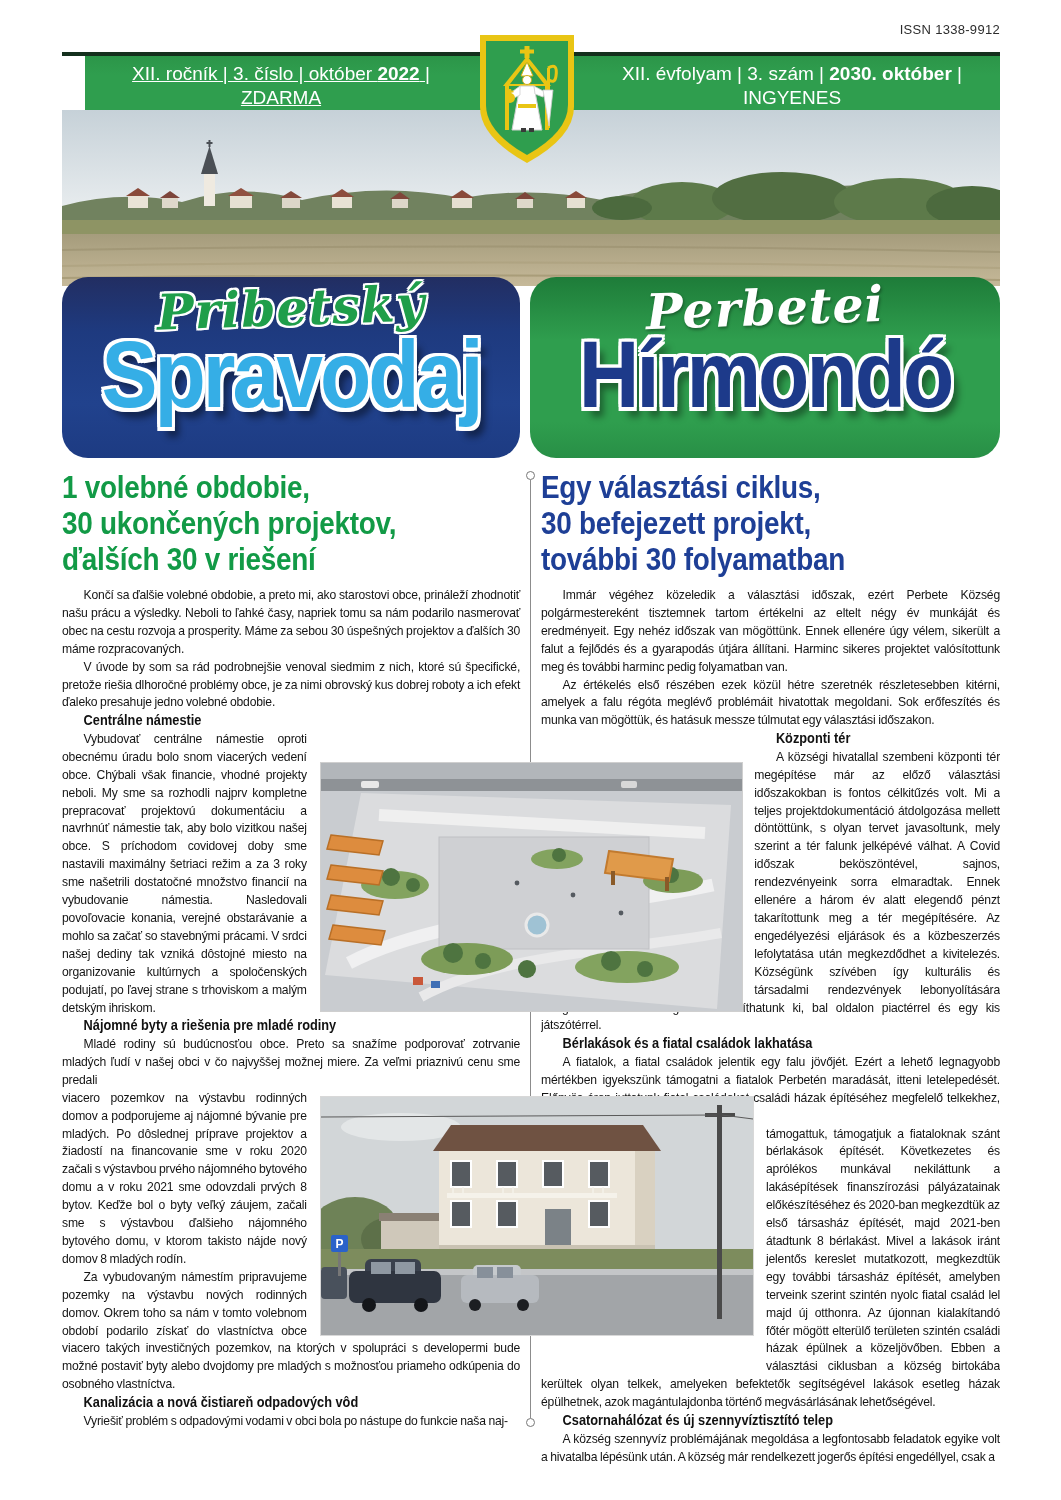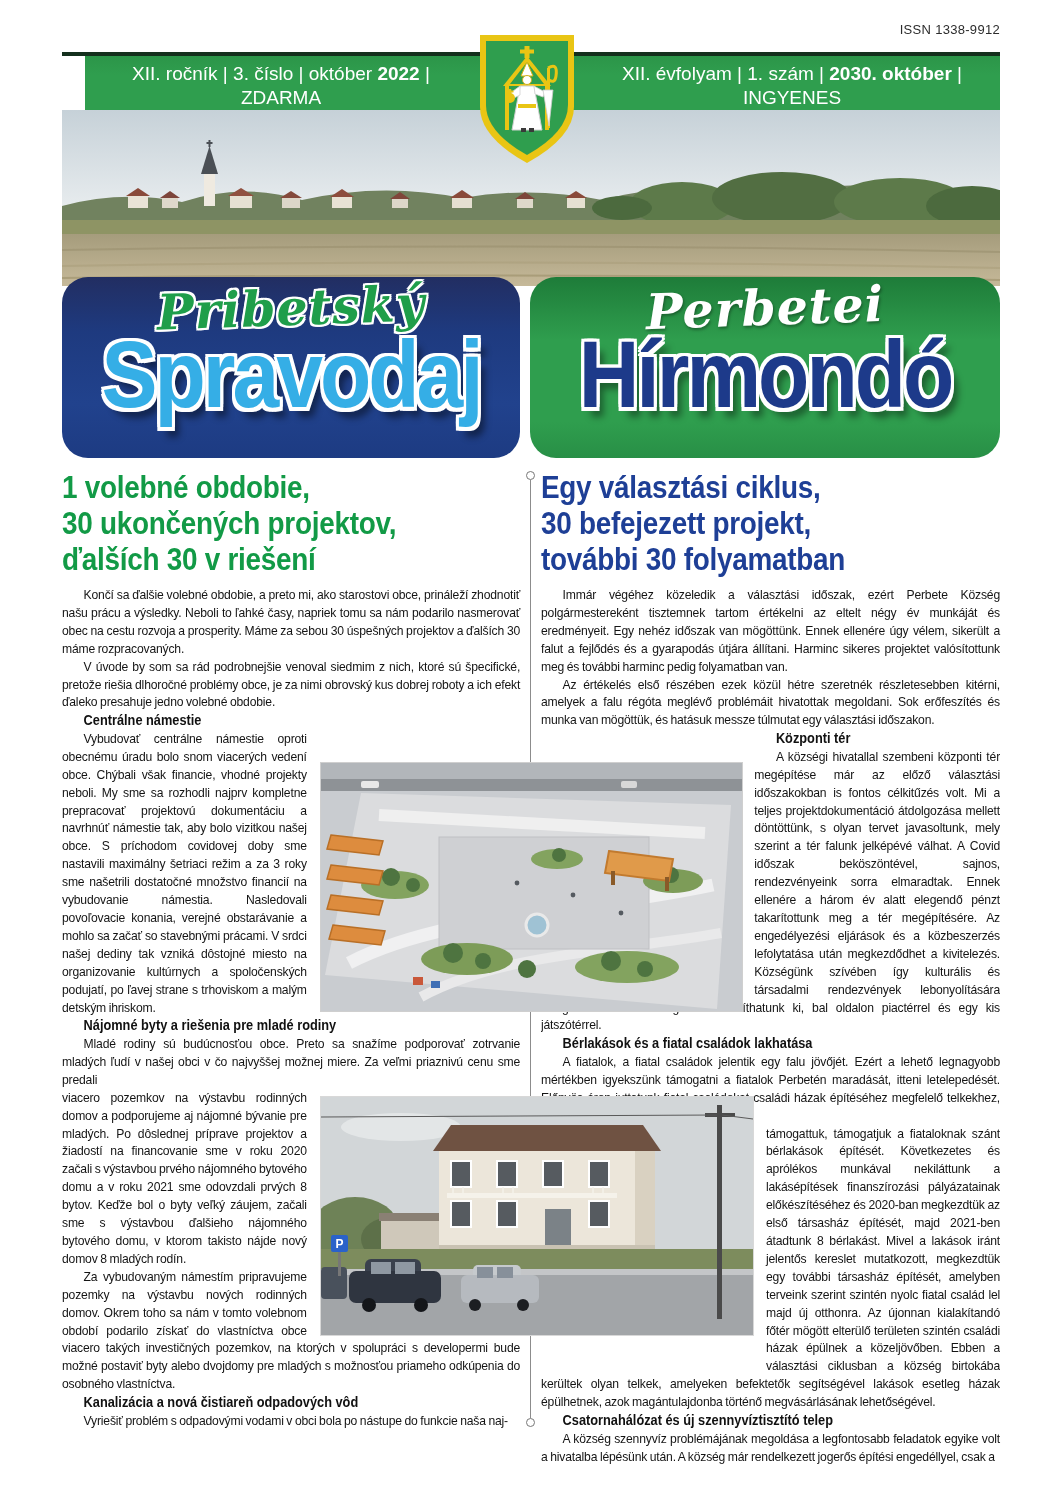--- a/index.html
+++ b/index.html
@@ -8,21 +8,21 @@
 
   
   .issn{position:absolute;top:22px;right:61px;font-size:13px;letter-spacing:.3px;color:#2c2c2c;}
   .topline{position:absolute;left:62px;top:52px;width:938px;height:4px;background:#14301d;}
   .bar{position:absolute;left:85px;top:56px;width:915px;height:54px;
        background:linear-gradient(180deg,#2c9549 0%,#2f9e4e 35%,#2f9e4e 100%);}
   .bar-text{position:absolute;top:62px;color:#fff;text-align:center;line-height:1.25;}
   .bar-text .l1{font-size:19px;font-weight:400;}
   .bar-text .l1 b{font-weight:700;}
   .bar-text .l2{font-size:13px;}
-  .bar-left{left:96px;width:370px;}
+  .bar-left{left:96px;width:370px;text-decoration:underline;}
   .bar-right{left:596px;width:392px;}
 
   .crest{position:absolute;left:477px;top:32px;width:100px;height:134px;z-index:5;}
 
   
   .panorama{position:absolute;left:62px;top:110px;width:938px;height:176px;overflow:hidden;}
 
   
   .mast{position:absolute;top:277px;height:181px;border-radius:26px;text-align:center;z-index:4;}
   .mast-left{left:62px;width:458px;
@@ -80,21 +80,21 @@
 
   <div class="issn">ISSN 1338-9912</div>
   <div class="topline"></div>
   <div class="bar"></div>
 
   <div class="bar-text bar-left">
     <div class="l1"><span>XII. ročník | 3. číslo | október </span><b>2022</b><span> | ZDARMA</span></div>
     <div class="l2">| vychádza štvrťročne |</div>
   </div>
   <div class="bar-text bar-right">
-    <div class="l1"><span>XII. évfolyam | 1. szám | </span><b>2030. október</b><span> | INGYENES</span></div>
+    <div class="l1"><span>XII. évfolyam | 3. szám | </span><b>2030. október</b><span> | INGYENES</span></div>
     <div class="l2">| megjelenik negyedévenként |</div>
   </div>
 
   <div class="crest">
     <svg viewBox="0 0 100 134" width="100" height="134">
       <path d="M3,3 h94 v72 q0,30 -47,56 q-47,-26 -47,-56 z" fill="#e9c514"></path>
       <path d="M9,9 h82 v64 q0,27 -41,50 q-41,-23 -41,-50 z" fill="#2f9e4e"></path>
       <rect x="47.5" y="14" width="5" height="12" fill="#e9c514"></rect>
       <rect x="43" y="17.5" width="14" height="4" fill="#e9c514"></rect>
       <path d="M50,24 L26,54 h48 z" fill="#e9c514"></path>

